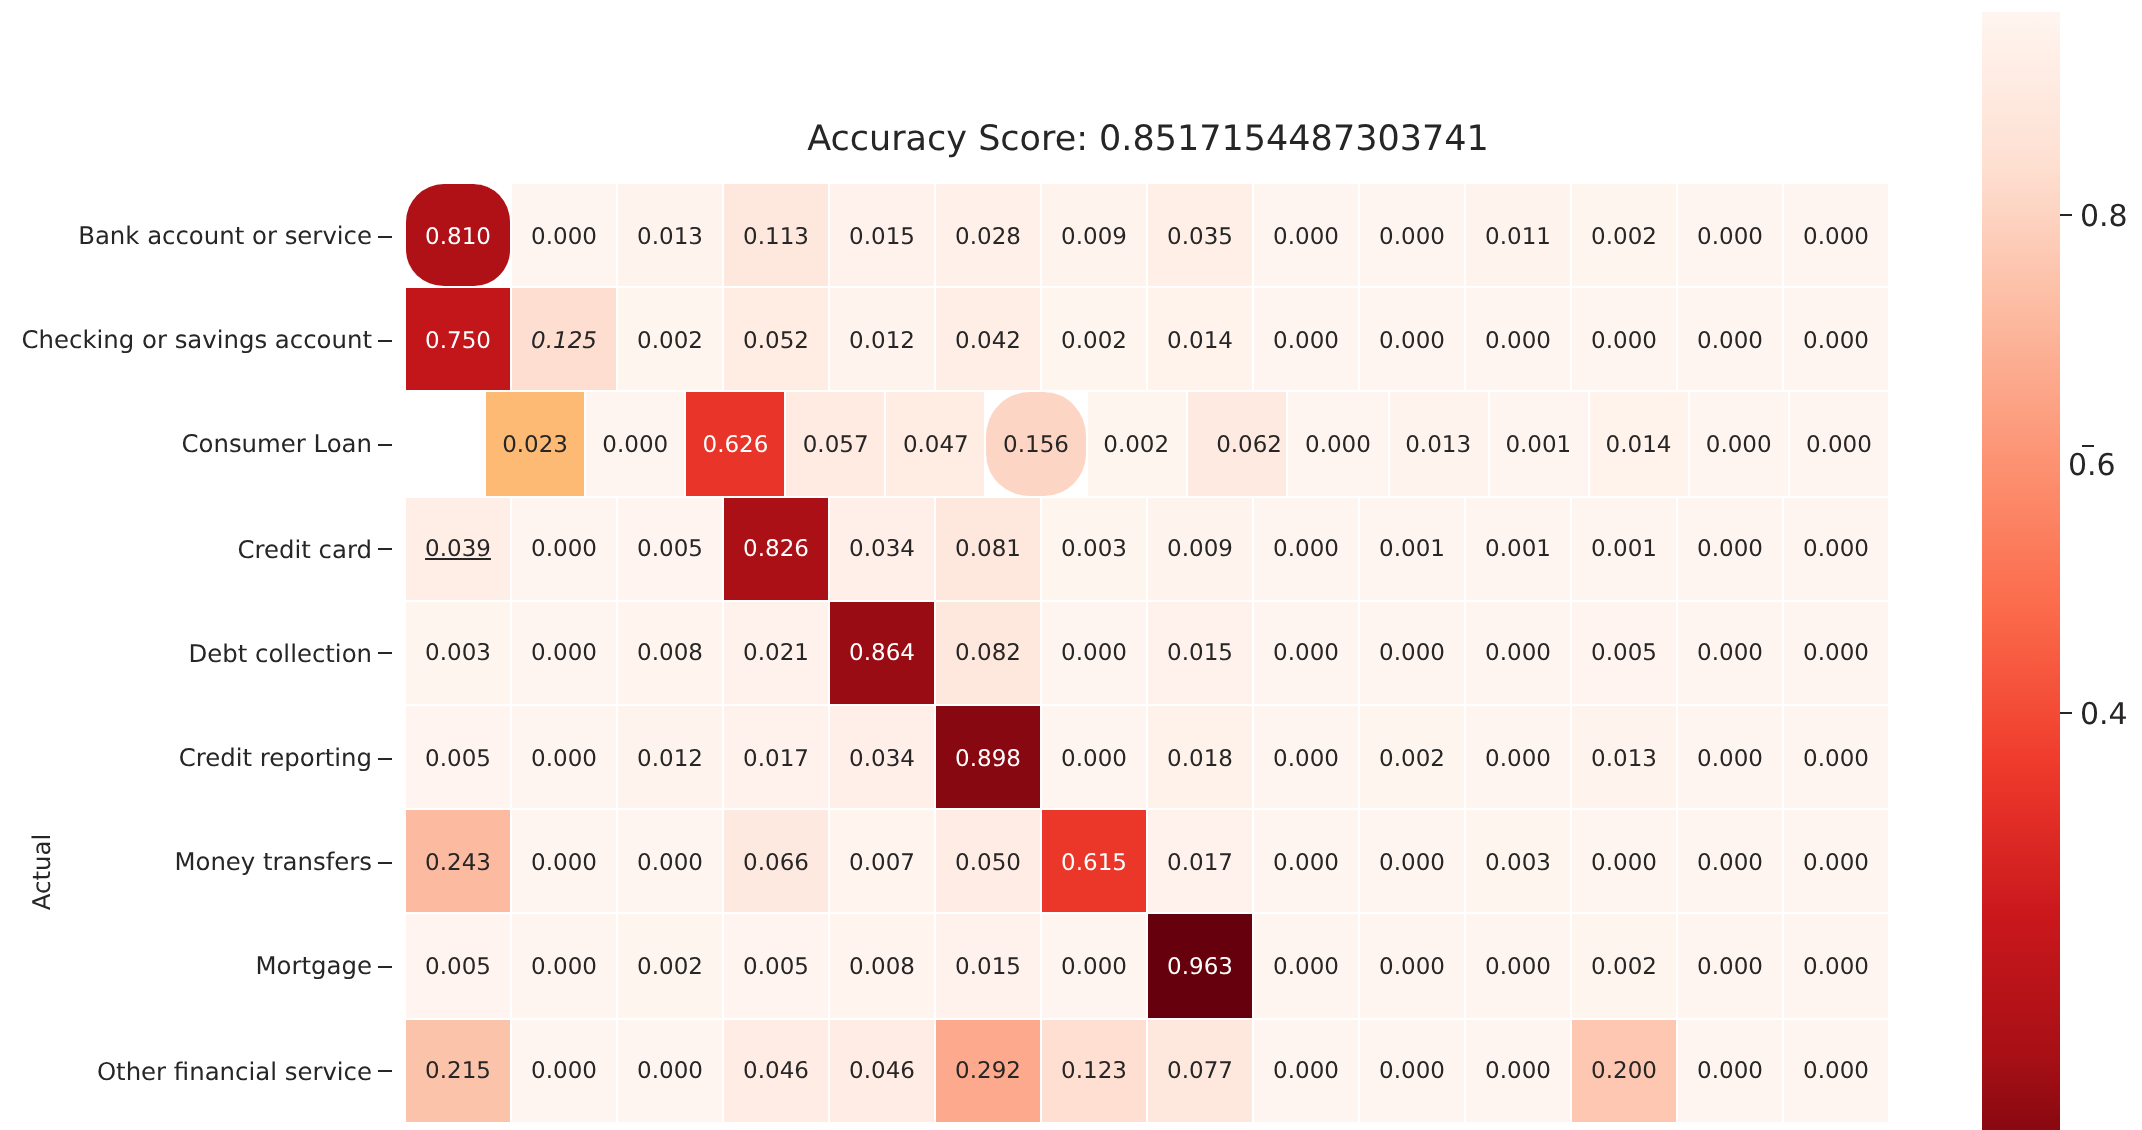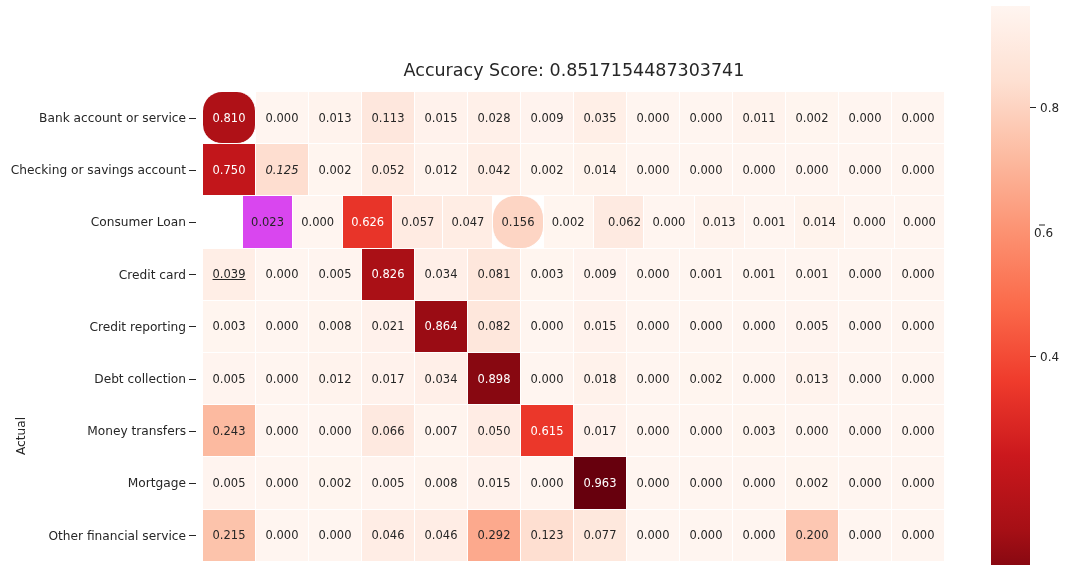--- a/index.html
+++ b/index.html
@@ -108,21 +108,21 @@
     align-items: center;
     transform: translateY(-50%);
   }
   .cb-tickline {
     width: 6px;
     height: 0px;
     border-top: 1.1px solid #262626;
   }
   .cb-ticklabel {
     margin-left: 4px;
-    font-size: 12px;
+    font-size: 15px;
     color: #262626;
     white-space: nowrap;
   }
 </style>
 </head>
 <body>
 
 <div id="figure">
 
   <div id="chart-title">Accuracy Score: 0.8517154487303741</div>
@@ -140,25 +140,25 @@
       </div>
       <div class="rl-item">
         <span class="rl-text">Consumer Loan</span>
         <span class="rl-tick"></span>
       </div>
       <div class="rl-item">
         <span class="rl-text">Credit card</span>
         <span class="rl-tick"></span>
       </div>
       <div class="rl-item">
+        <span class="rl-text">Debt collection</span>
+        <span class="rl-tick"></span>
+      </div>
+      <div class="rl-item">
         <span class="rl-text">Credit reporting</span>
-        <span class="rl-tick"></span>
-      </div>
-      <div class="rl-item">
-        <span class="rl-text">Debt collection</span>
         <span class="rl-tick"></span>
       </div>
       <div class="rl-item">
         <span class="rl-text">Money transfers</span>
         <span class="rl-tick"></span>
       </div>
       <div class="rl-item">
         <span class="rl-text">Mortgage</span>
         <span class="rl-tick"></span>
       </div>
@@ -195,21 +195,21 @@
         <div class="hm-cell" style="background: rgb(255, 245, 239);">0.002</div>
         <div class="hm-cell" style="background: rgb(255, 243, 236);">0.014</div>
         <div class="hm-cell" style="background: rgb(255, 245, 240);">0.000</div>
         <div class="hm-cell" style="background: rgb(255, 245, 240);">0.000</div>
         <div class="hm-cell" style="background: rgb(255, 245, 240);">0.000</div>
         <div class="hm-cell" style="background: rgb(255, 245, 240);">0.000</div>
         <div class="hm-cell" style="background: rgb(255, 245, 240);">0.000</div>
         <div class="hm-cell" style="background: rgb(255, 245, 240);">0.000</div>
       </div>
       <div class="hm-row">
-        <div class="hm-cell" style="background: #d946ef; margin-left: 40px;">0.023</div>
+        <div class="hm-cell" style="background: #fdba74; margin-left: 40px;">0.023</div>
         <div class="hm-cell" style="background: rgb(255, 245, 240);">0.000</div>
         <div class="hm-cell light-text" style="background: rgb(232, 52, 41);">0.626</div>
         <div class="hm-cell" style="background: rgb(255, 235, 226);">0.057</div>
         <div class="hm-cell" style="background: rgb(255, 237, 228);">0.047</div>
         <div class="hm-cell" style="background: rgb(253, 213, 196); border-radius: 22px;">0.156</div>
         <div class="hm-cell" style="background: rgb(255, 245, 239);">0.002</div>
         <div class="hm-cell" style="background: rgb(254, 234, 225); padding-left: 12px;">0.062</div>
         <div class="hm-cell" style="background: rgb(255, 245, 240);">0.000</div>
         <div class="hm-cell" style="background: rgb(255, 243, 237);">0.013</div>
         <div class="hm-cell" style="background: rgb(255, 245, 240);">0.001</div>

